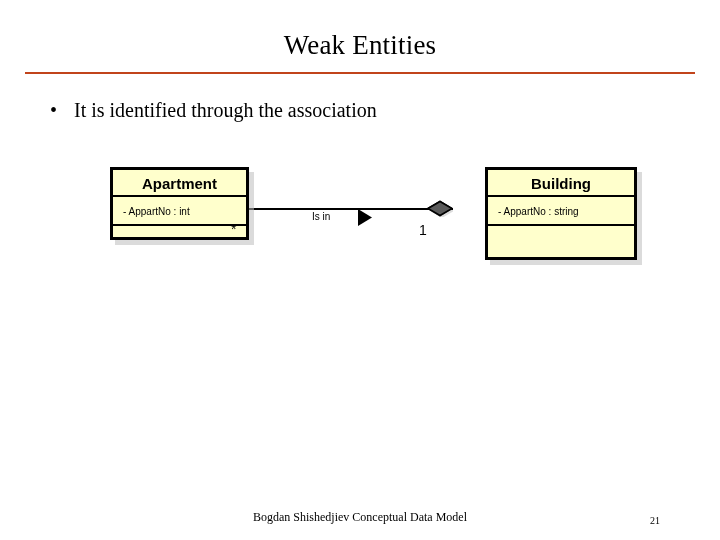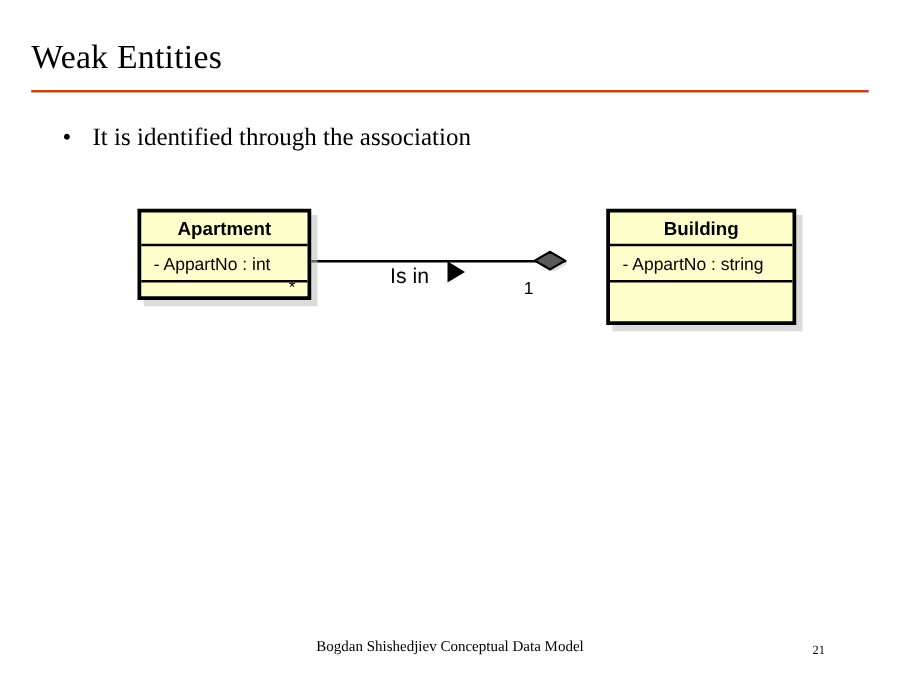--- a/index.html
+++ b/index.html
@@ -22,21 +22,21 @@
     height: 540px;
     background: #ffffff;
   }
 
   
   #slide-title {
     position: absolute;
     left: 25px;
     top: 28px;
     width: 670px;
-    text-align: left;
+    text-align: center;
     font-family: "Liberation Serif", serif;
     font-size: 27px;
     line-height: 34px;
     color: #000000;
     letter-spacing: 0.2px;
     white-space: nowrap;
   }
 
   #title-rule {
     position: absolute;
@@ -102,21 +102,21 @@
     color: #000000;
     border-bottom: 2px solid #000000;
     box-sizing: border-box;
     overflow: hidden;
     white-space: nowrap;
   }
   .uml-class .compartment-attrs {
     height: 29px;
     line-height: 29px;
     padding-left: 10px;
-    font-size: 14px;
+    font-size: 10px;
     color: #000000;
     border-bottom: 2px solid #000000;
     box-sizing: border-box;
     overflow: hidden;
     white-space: nowrap;
   }
   .uml-class .compartment-ops {
     height: 11px;
     box-sizing: border-box;
     overflow: hidden;
@@ -159,21 +159,21 @@
     position: absolute;
     left: 356px;
     top: 208px;
     width: 18px;
     height: 19px;
   }
 
   .assoc-label {
     position: absolute;
     font-family: "Liberation Sans", sans-serif;
-    font-size: 17px;
+    font-size: 10px;
     color: #000000;
     white-space: nowrap;
   }
   #assoc-name-label {
     left: 312px;
     top: 211px;
   }
   #mult-source {
     left: 231px;
     top: 221px;

